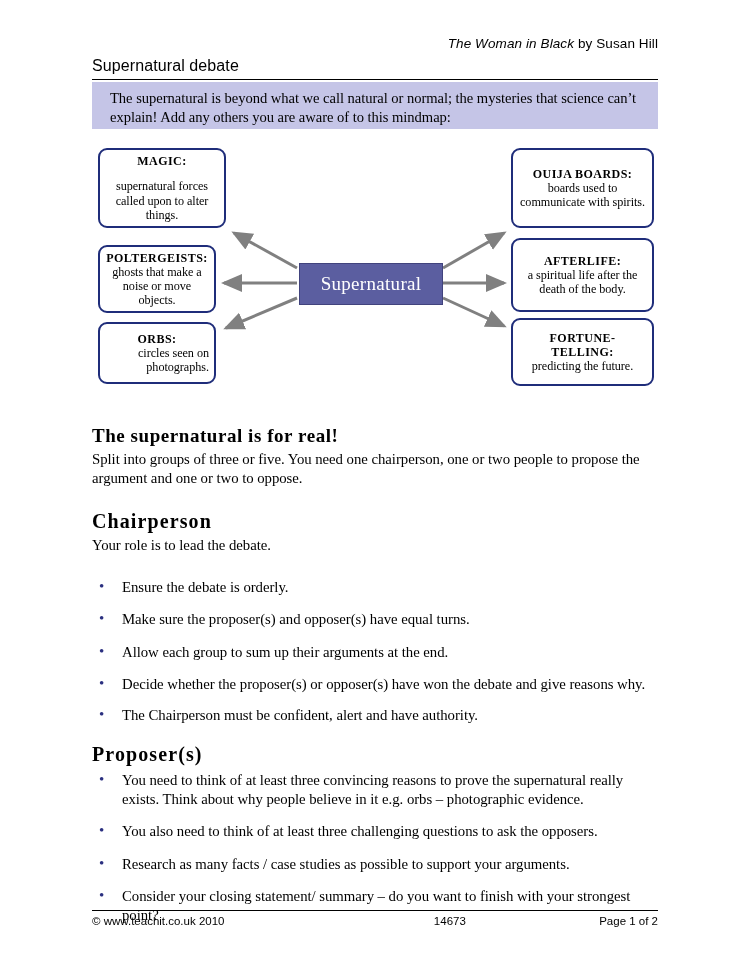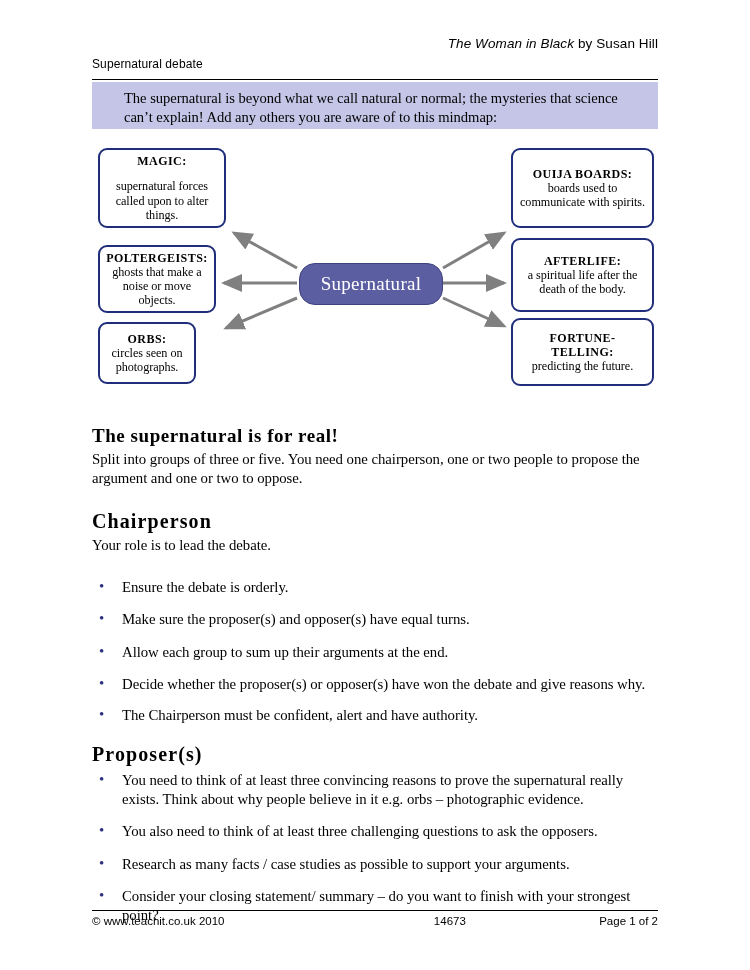--- a/index.html
+++ b/index.html
@@ -35,42 +35,42 @@
     letter-spacing: .1px;
     white-space: nowrap;
   }
   .book-ref .title-italic { font-style: italic; }
 
   .sheet-title {
     position: absolute;
     left: 92px;
     top: 57px;
     font-family: "Liberation Sans", sans-serif;
-    font-size: 12px;
+    font-size: 16px;
     letter-spacing: .1px;
   }
   .header-rule {
     position: absolute;
     left: 92px;
     top: 79px;
     width: 566px;
     height: 1px;
     background: #000000;
   }
 
   
   .intro-panel {
     position: absolute;
     left: 92px;
     top: 82px;
     width: 566px;
     height: 47px;
     background: #c5c5e7;
     box-sizing: border-box;
-    padding: 7px 16px 0 32px;
+    padding: 7px 16px 0 18px;
   }
   .intro-text {
     font-size: 14.6px;
     line-height: 18.5px;
     letter-spacing: -0.05px;
   }
 
   
   .mindmap {
     position: absolute;
@@ -102,35 +102,35 @@
   }
   .node .node-term {
     font-weight: bold;
     letter-spacing: .45px;
     font-size: 12px;
   }
   .node .node-def { letter-spacing: -.05px; }
 
   .node-magic        { left: 98px;  top: 8px;   width: 128px; height: 80px; gap: 11px; }
   .node-poltergeists { left: 98px;  top: 105px; width: 118px; height: 68px; }
-  .node-orbs         { left: 98px;  top: 182px; width: 98px; height: 62px; }
+  .node-orbs         { left: 98px;  top: 182px; width: 118px; height: 62px; text-align: right; }
 
   .node-ouija     { left: 511px; top: 8px;   width: 143px; height: 80px; }
   .node-afterlife { left: 511px; top: 98px;  width: 143px; height: 74px; }
   .node-fortune   { left: 511px; top: 178px; width: 143px; height: 68px; }
 
   .node-center {
     position: absolute;
     left: 299px;
     top: 123px;
     width: 142px;
     height: 40px;
     background: #5b5ea0;
     border: 1px solid #41437d;
-    border-radius: 16px;
+    border-radius: 0;
     color: #ffffff;
     font-size: 19px;
     letter-spacing: .3px;
     display: flex;
     align-items: center;
     justify-content: center;
   }
 
   
   .content {

